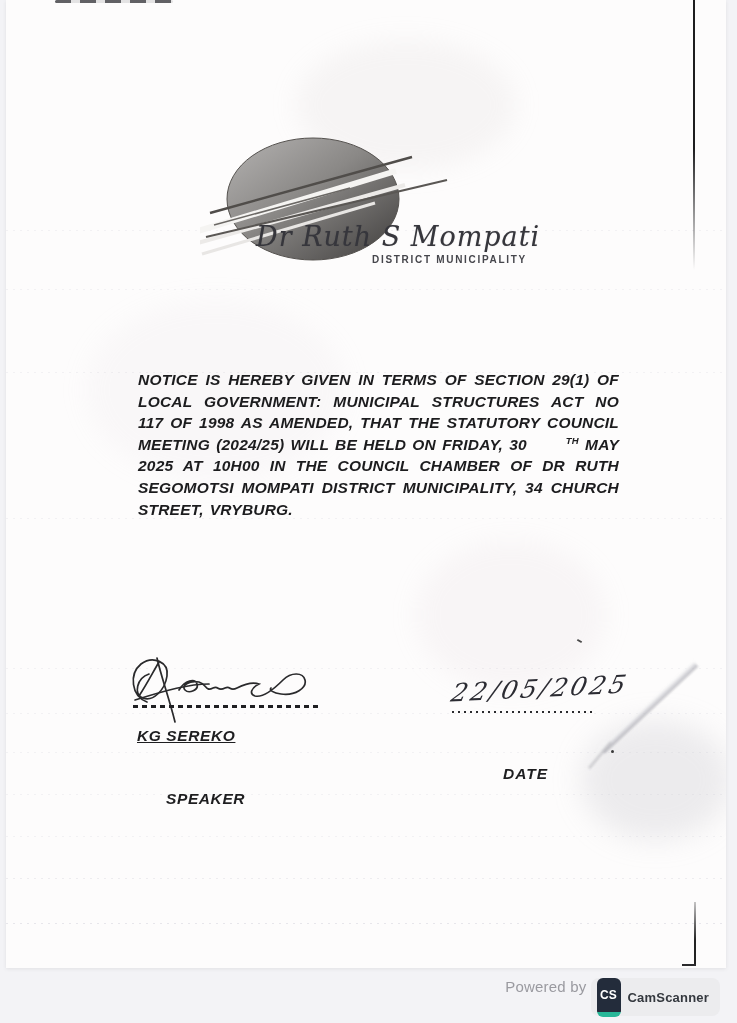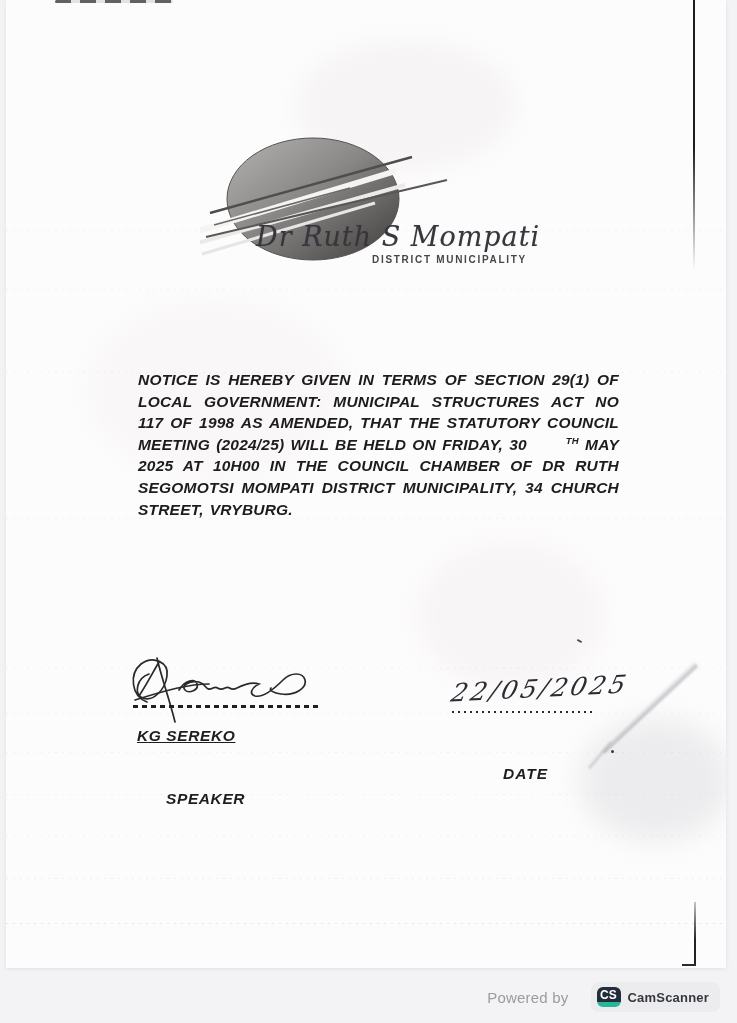--- a/index.html
+++ b/index.html
@@ -116,30 +116,30 @@
     font-size:15.5px;font-weight:bold;font-style:italic;color:#1e1e20;letter-spacing:.6px;margin-top:38px;
   }
   .date-label{
     position:absolute;left:497px;top:729px;
     font-size:15.5px;font-weight:bold;font-style:italic;color:#1e1e20;letter-spacing:1px;margin-top:36px;
   }
 
   
   .footer{
     position:absolute;right:17px;top:978px;height:38px;
-    display:flex;align-items:center;gap:22px;
+    display:flex;gap:4px;
   }
   .powered{font-size:15px;color:#9a9aa0;letter-spacing:.2px;}
   .badge{
     display:flex;align-items:center;gap:7px;
     background:#ececee;border-radius:8px;padding:5px 11px 5px 6px;
     cursor:pointer;
   }
   .cs-icon{
-    width:24px;height:20px;border-radius:6px;overflow:hidden;
+    width:24px;height:39px;border-radius:6px;overflow:hidden;
     display:flex;flex-direction:column;
   }
   .cs-icon .cs-top{
     flex:1;background:#232c3b;color:#ffffff;
     display:flex;align-items:center;justify-content:center;
     font-size:12px;font-weight:bold;letter-spacing:.3px;
   }
   .cs-icon .cs-strip{height:5px;background:#27b798;}
   .brand{font-size:13px;font-weight:600;color:#34383e;letter-spacing:.2px;}
 </style>

